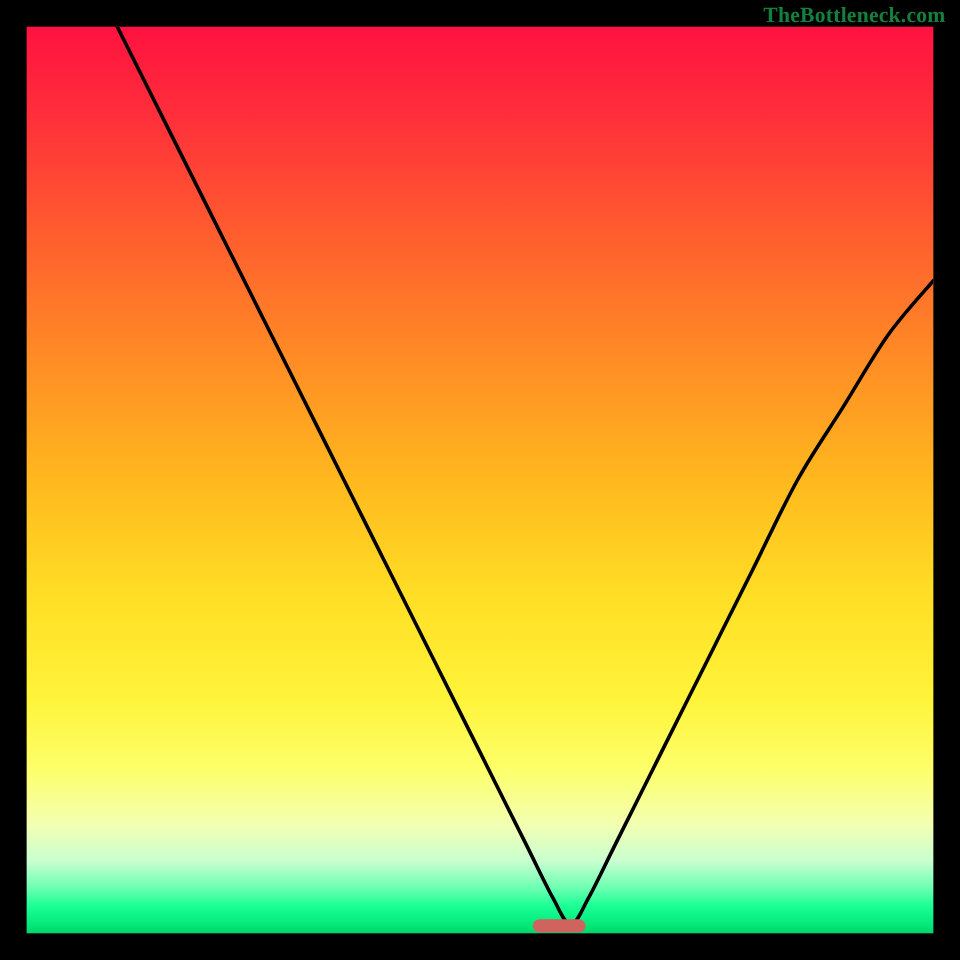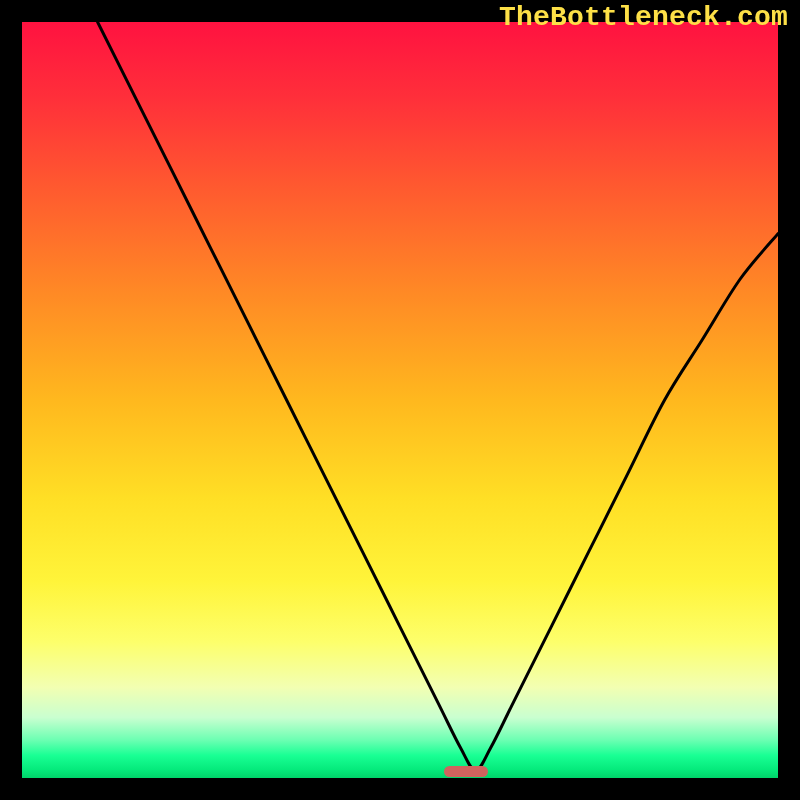--- a/index.html
+++ b/index.html
@@ -13,23 +13,23 @@
   .frame {
     position: relative;
     width: 800px;
     height: 800px;
     background: #000;
   }
   .watermark {
     position: absolute;
     top: 2px;
     right: 12px;
-    color: #fde047;
-    font-family: Liberation Mono, monospace;
-    font-size: 28px;
+    color: #15803d;
+    font-family: Liberation Serif, serif;
+    font-size: 18px;
     font-weight: 600;
     letter-spacing: 0.2px;
     z-index: 5;
   }
   .plot {
     position: absolute;
     left: 22px;
     top: 22px;
     width: 756px;
     height: 756px;

